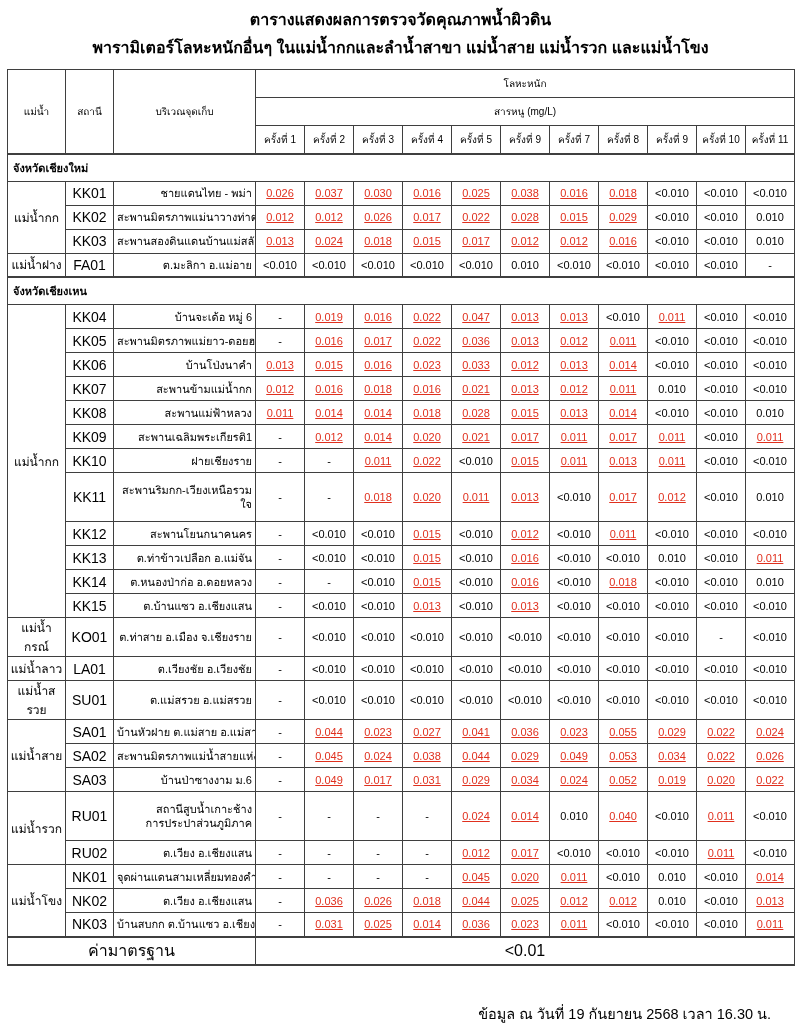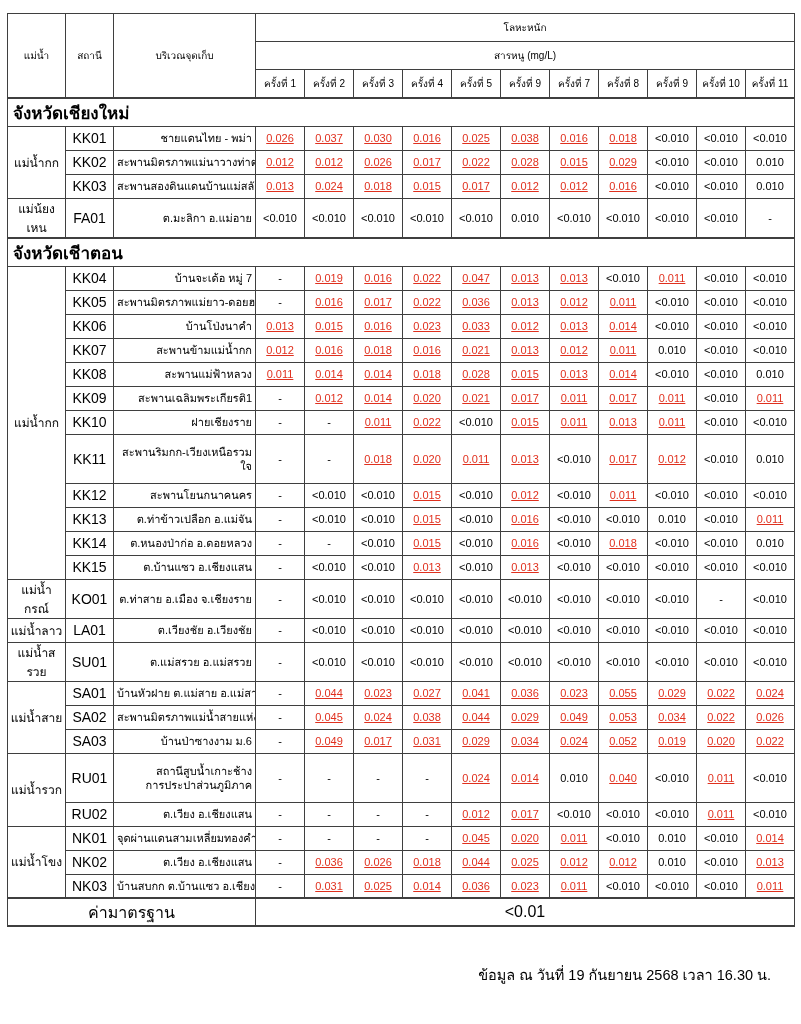--- a/index.html
+++ b/index.html
@@ -23,34 +23,36 @@
   thead tr{height:28px;}
   th{font-weight:normal;font-size:10px;}
   tbody tr{height:24px;}
   tbody tr.tall{height:49px;}
   td.loc{
     text-align:right;padding:0 3px;white-space:pre;line-height:14px;font-size:11px;
   }
   td.river{font-size:12px;}
   td.station{font-size:14px;}
   .section-row td{
-    text-align:left;font-weight:bold;font-size:17px;padding-left:5px;
+    text-align:left;font-weight:bold;font-size:11px;padding-left:5px;
     border-top-width:2px;border-bottom-width:1px;height:26px;
   }
   thead tr:last-child th{border-bottom-width:2px;}
   .standard-row td{border-top-width:2px;border-bottom-width:2px;font-size:16px;height:26px;}
   .red{color:var(--exceed,#e0301e);text-decoration:underline;}
   .footer{
     text-align:right;padding-right:30px;margin-top:36px;font-size:14.5px;
   }
 </style>
 </head>
 <body>
 
 <div class="title">
+  <div>ตารางแสดงผลการตรวจวัดคุณภาพน้ำผิวดิน</div>
+  <div>พารามิเตอร์โลหะหนักอื่นๆ ในแม่น้ำกกและลำน้ำสาขา แม่น้ำสาย แม่น้ำรวก และแม่น้ำโขง</div>
 </div>
 
 <table>
   <colgroup>
       <col style="width: 58px;">
       <col style="width: 48px;">
       <col style="width: 142px;">
       <col style="width: 49px;">
       <col style="width: 49px;">
       <col style="width: 49px;">
@@ -131,42 +133,42 @@
         <td class="val red">0.015</td>
         <td class="val red">0.017</td>
         <td class="val red">0.012</td>
         <td class="val red">0.012</td>
         <td class="val red">0.016</td>
         <td class="val">&lt;0.010</td>
         <td class="val">&lt;0.010</td>
         <td class="val">0.010</td>
       </tr>
       <tr>
-        <td class="river" rowspan="1">แม่น้ยงเหน</td>
+        <td class="river" rowspan="1">แม่น้ำฝาง</td>
         <td class="station">FA01</td>
         <td class="loc">ต.มะลิกา อ.แม่อาย</td>
         <td class="val">&lt;0.010</td>
         <td class="val">&lt;0.010</td>
         <td class="val">&lt;0.010</td>
         <td class="val">&lt;0.010</td>
         <td class="val">&lt;0.010</td>
         <td class="val">0.010</td>
         <td class="val">&lt;0.010</td>
         <td class="val">&lt;0.010</td>
         <td class="val">&lt;0.010</td>
         <td class="val">&lt;0.010</td>
         <td class="val">-</td>
       </tr>
       <tr class="section-row">
-        <td colspan="14">จังหวัดเชีาตอน</td>
+        <td colspan="14">จังหวัดเชียงเหน</td>
       </tr>
       <tr>
         <td class="river" rowspan="12">แม่น้ำกก</td>
         <td class="station">KK04</td>
-        <td class="loc">บ้านจะเด้อ หมู่ 7</td>
+        <td class="loc">บ้านจะเด้อ หมู่ 6</td>
         <td class="val">-</td>
         <td class="val red">0.019</td>
         <td class="val red">0.016</td>
         <td class="val red">0.022</td>
         <td class="val red">0.047</td>
         <td class="val red">0.013</td>
         <td class="val red">0.013</td>
         <td class="val">&lt;0.010</td>
         <td class="val red">0.011</td>
         <td class="val">&lt;0.010</td>

